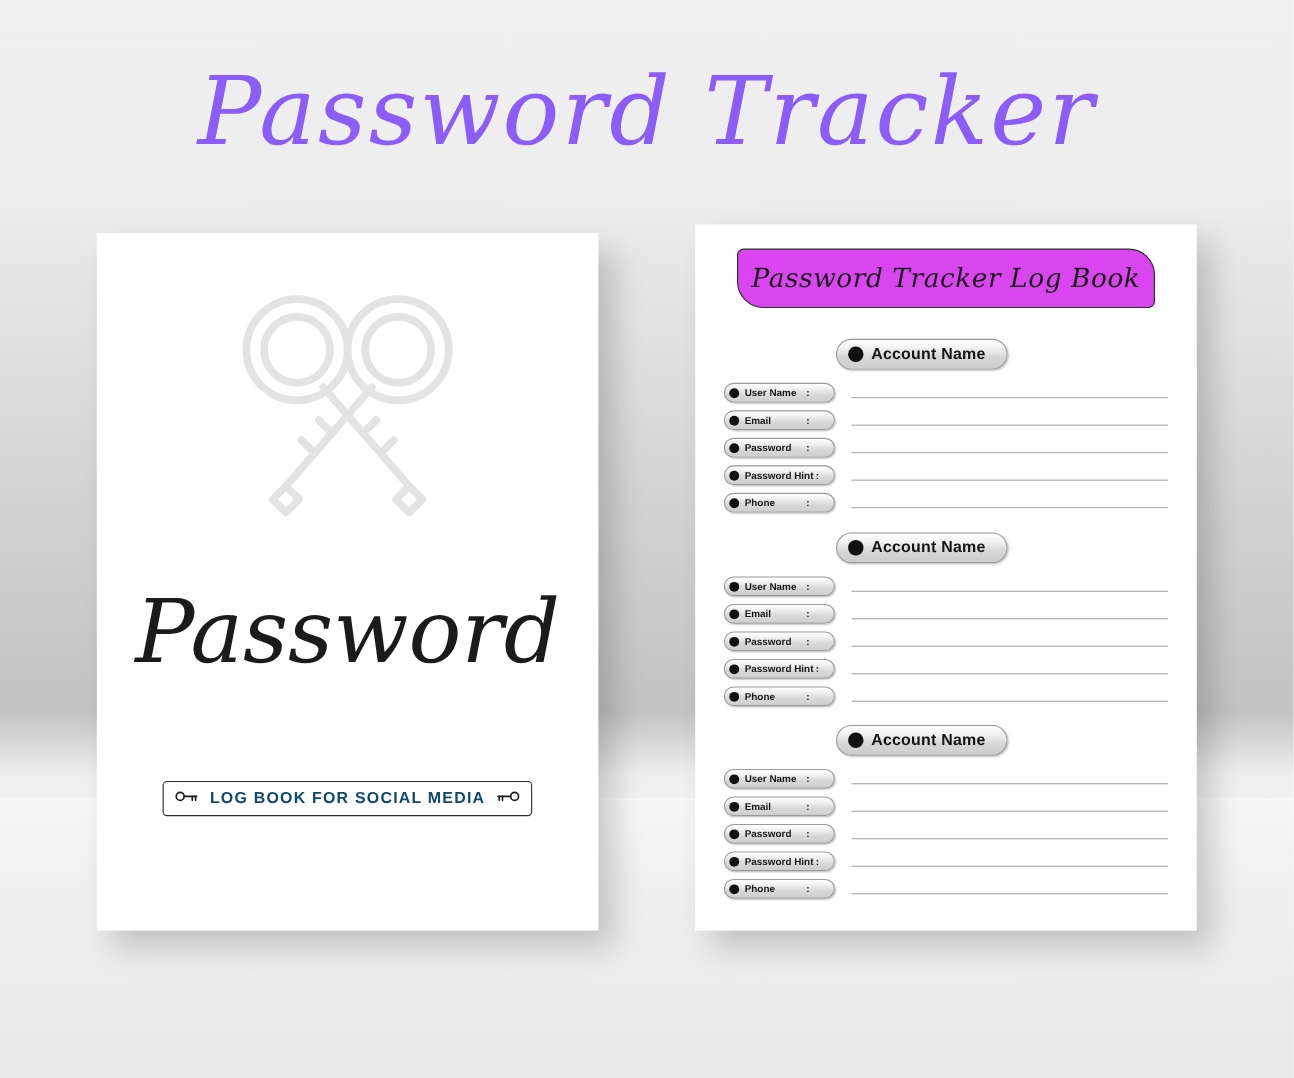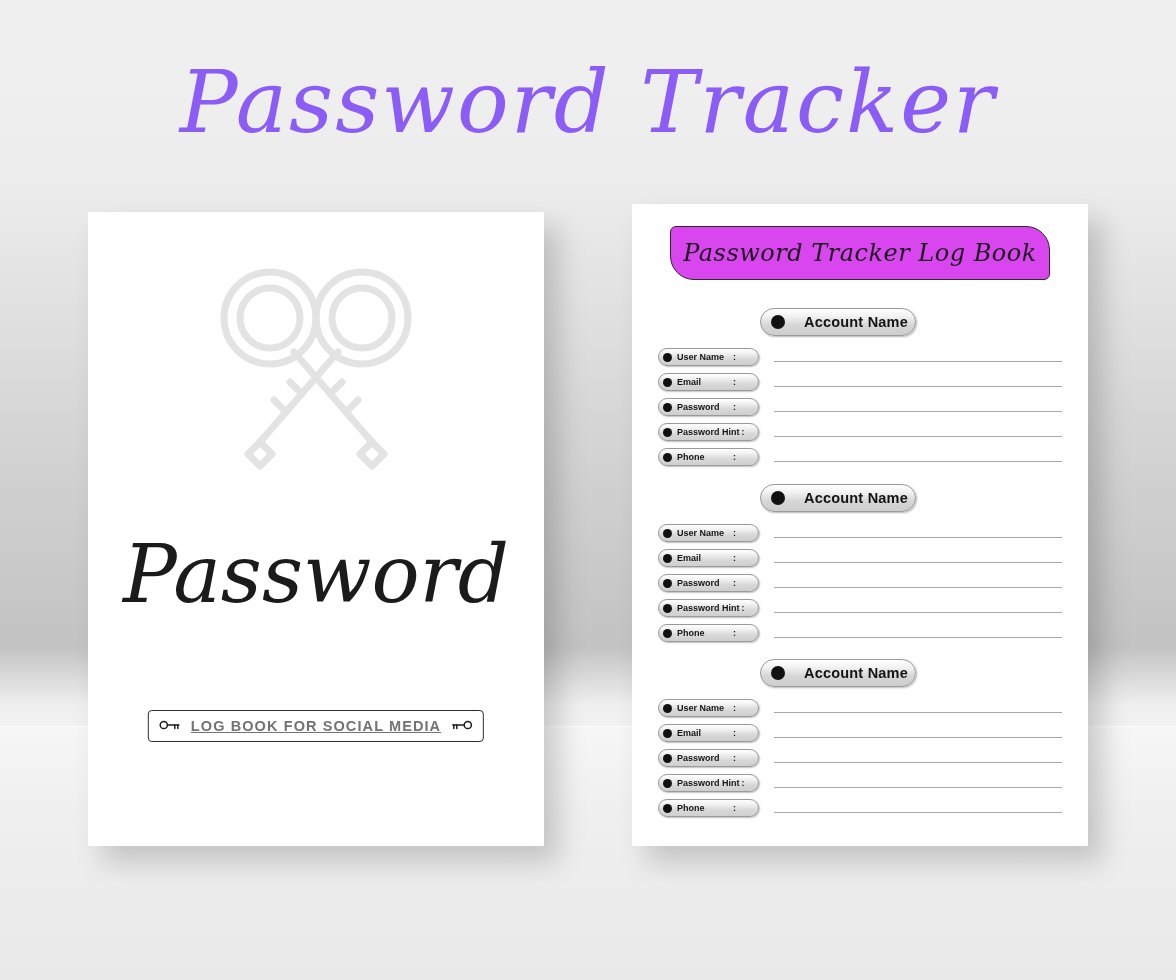--- a/index.html
+++ b/index.html
@@ -76,23 +76,22 @@
   .cover-sub{
     position:absolute;left:50%;top:498px;transform:translateX(-50%);
     border:1.4px solid #2b2b2b;
     border-radius:4px;
     height:30px;
     padding:0 10px;
     display:flex;align-items:center;gap:10px;
     background:#fff;
   }
   .cover-sub .label{
-    font-size:14.5px;font-weight:700;letter-spacing:1.1px;color:#737373;
-    white-space:nowrap;
-    text-decoration:underline;
+    font-size:14.5px;font-weight:700;letter-spacing:1.1px;color:#0c4a6e;
+    white-space:nowrap;
   }
 
   
   .logbook-banner{
     position:absolute;left:38px;top:22px;width:378px;height:52px;
     border:1.6px solid #2b2b2b;
     border-radius:6px 24px 6px 24px;
     display:flex;align-items:center;justify-content:center;
     background:#d946ef;
   }
@@ -106,21 +105,21 @@
   }
 
   .acct-block{position:absolute;left:0;width:456px;}
 
   .acct-header{
     position:absolute;left:128px;width:156px;height:28px;
     border-radius:14px;
     background:linear-gradient(to bottom,#ffffff 0%,#f2f2f2 28%,#d6d6d6 62%,#cdcdcd 100%);
     border:1px solid #9a9a9a;
     box-shadow:1px 1px 2px rgba(0,0,0,.28);
-    display:flex;align-items:center;gap:19px;
+    display:flex;align-items:center;gap:7px;
     padding-left:10px;
     box-sizing:border-box;
   }
   .acct-header .bullet{
     width:14px;height:14px;border-radius:50%;background:#111;flex:0 0 auto;
   }
   .acct-header .txt{
     font-size:14.5px;font-weight:700;color:#141414;letter-spacing:.2px;
   }
 

